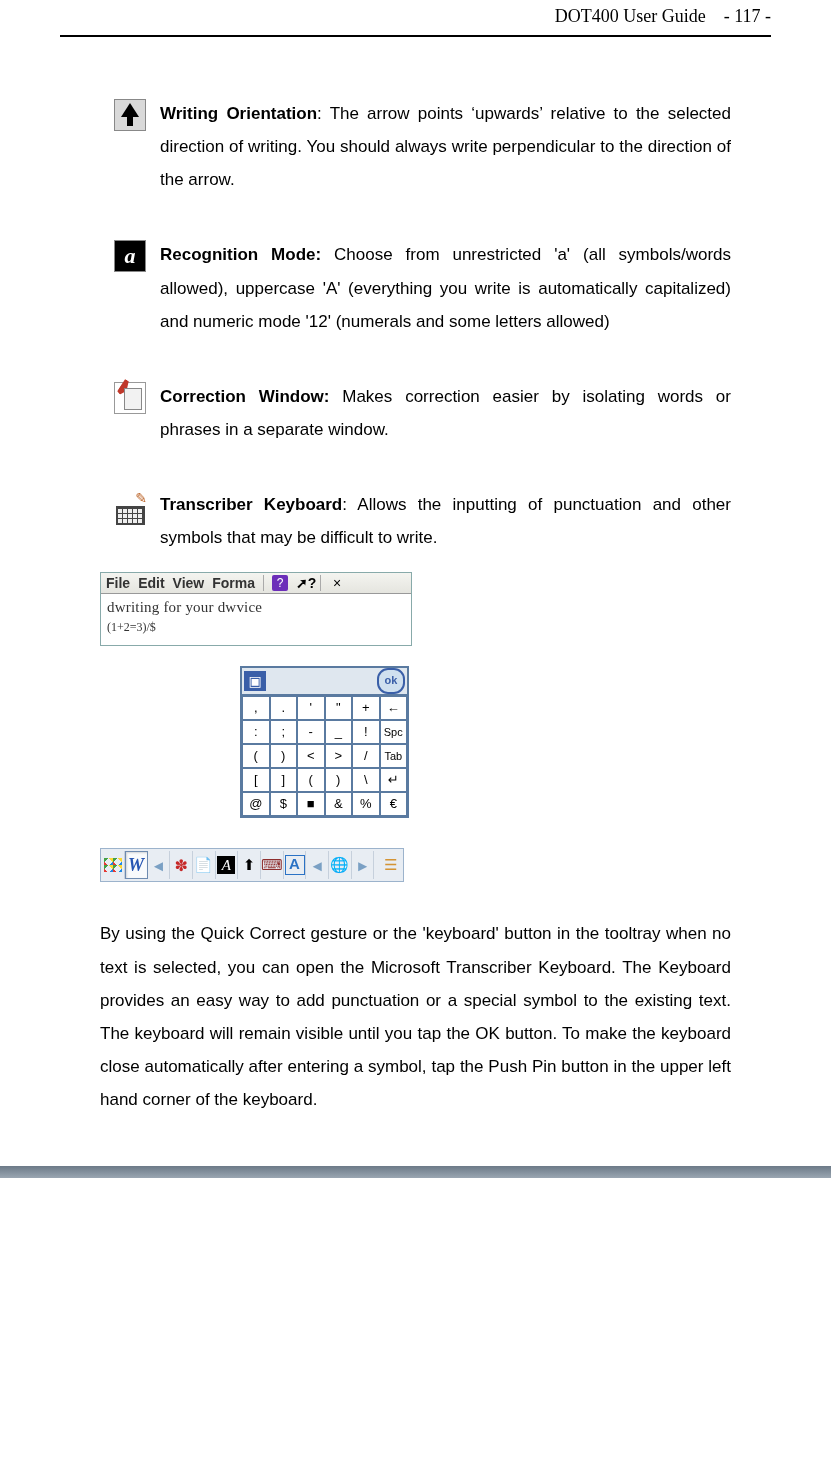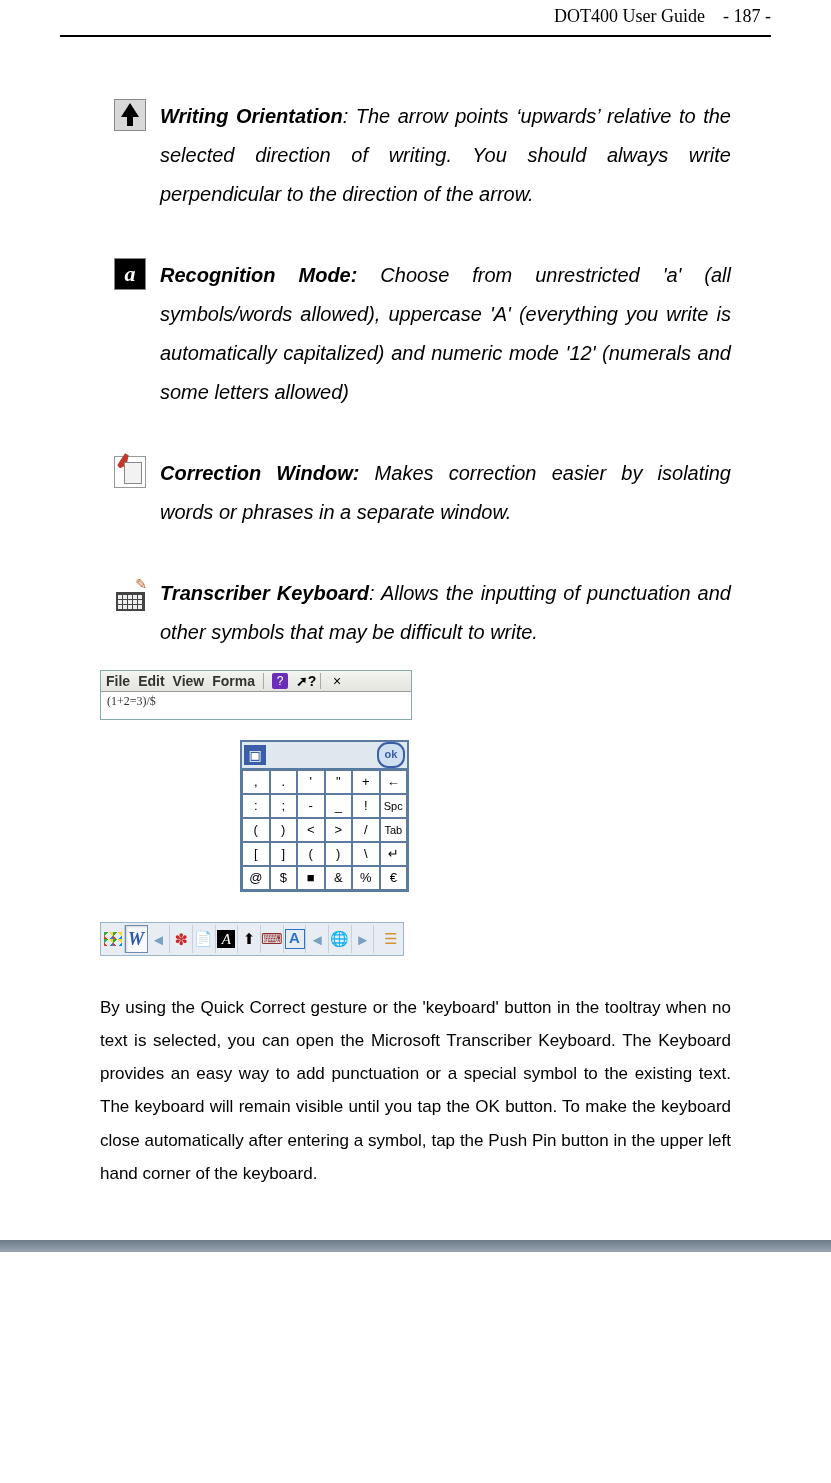--- a/index.html
+++ b/index.html
@@ -35,24 +35,23 @@
   }
   .entry .icon-col {
     width: 60px;
     flex: 0 0 60px;
     display: flex;
     justify-content: center;
     padding-top: 2px;
   }
   .entry .text-col {
     flex: 1;
-    font-size: 20px;
+    font-size: 17px;
     line-height: 1.95;
     text-align: justify;
-    font-style: italic;
   }
   .text-col b { font-weight: bold; }
   .icon-box {
     width: 30px;
     height: 30px;
     background: #d9d9d9;
     border: 1px solid #888;
     display: flex;
     align-items: center;
     justify-content: center;
@@ -264,21 +263,21 @@
     height: 12px;
     background: linear-gradient(#6c7a88, #9aa6b2);
   }
 </style>
 </head>
 <body>
 
 <div class="page">
   <div class="header">
     <span>DOT400 User Guide</span>&nbsp;&nbsp;&nbsp;
-    <span>- 187 -</span>
+    <span>- 117 -</span>
   </div>
   <hr class="header-rule">
 
   <div class="content">
 
     <div class="entry">
       <div class="icon-col">
         <div class="icon-box">
           <div class="arrow-up"></div>
             <div class="arrow-stem"></div>
@@ -346,20 +345,21 @@
         <span class="mbtn">File</span>
         <span class="mbtn">Edit</span>
         <span class="mbtn">View</span>
         <span class="mbtn">Forma</span>
         <span class="sep"></span>
         <span class="ic q">?</span>
         <span class="ic h">➚<span>?</span></span>
         <span class="sep"></span>
         <span class="ic x">×</span>
       </div>
+      <div class="ts-text">dwriting for your dwvice</div>
       <div class="ts-math">(1+2=3)/$</div>
     </div>
 
     <div class="kbd-wrap">
       <div class="kbd-top">
         <div class="pin">▣</div>
         <div class="ok">ok</div>
       </div>
       <div class="kbd-grid">
         <div class="k">,</div>

